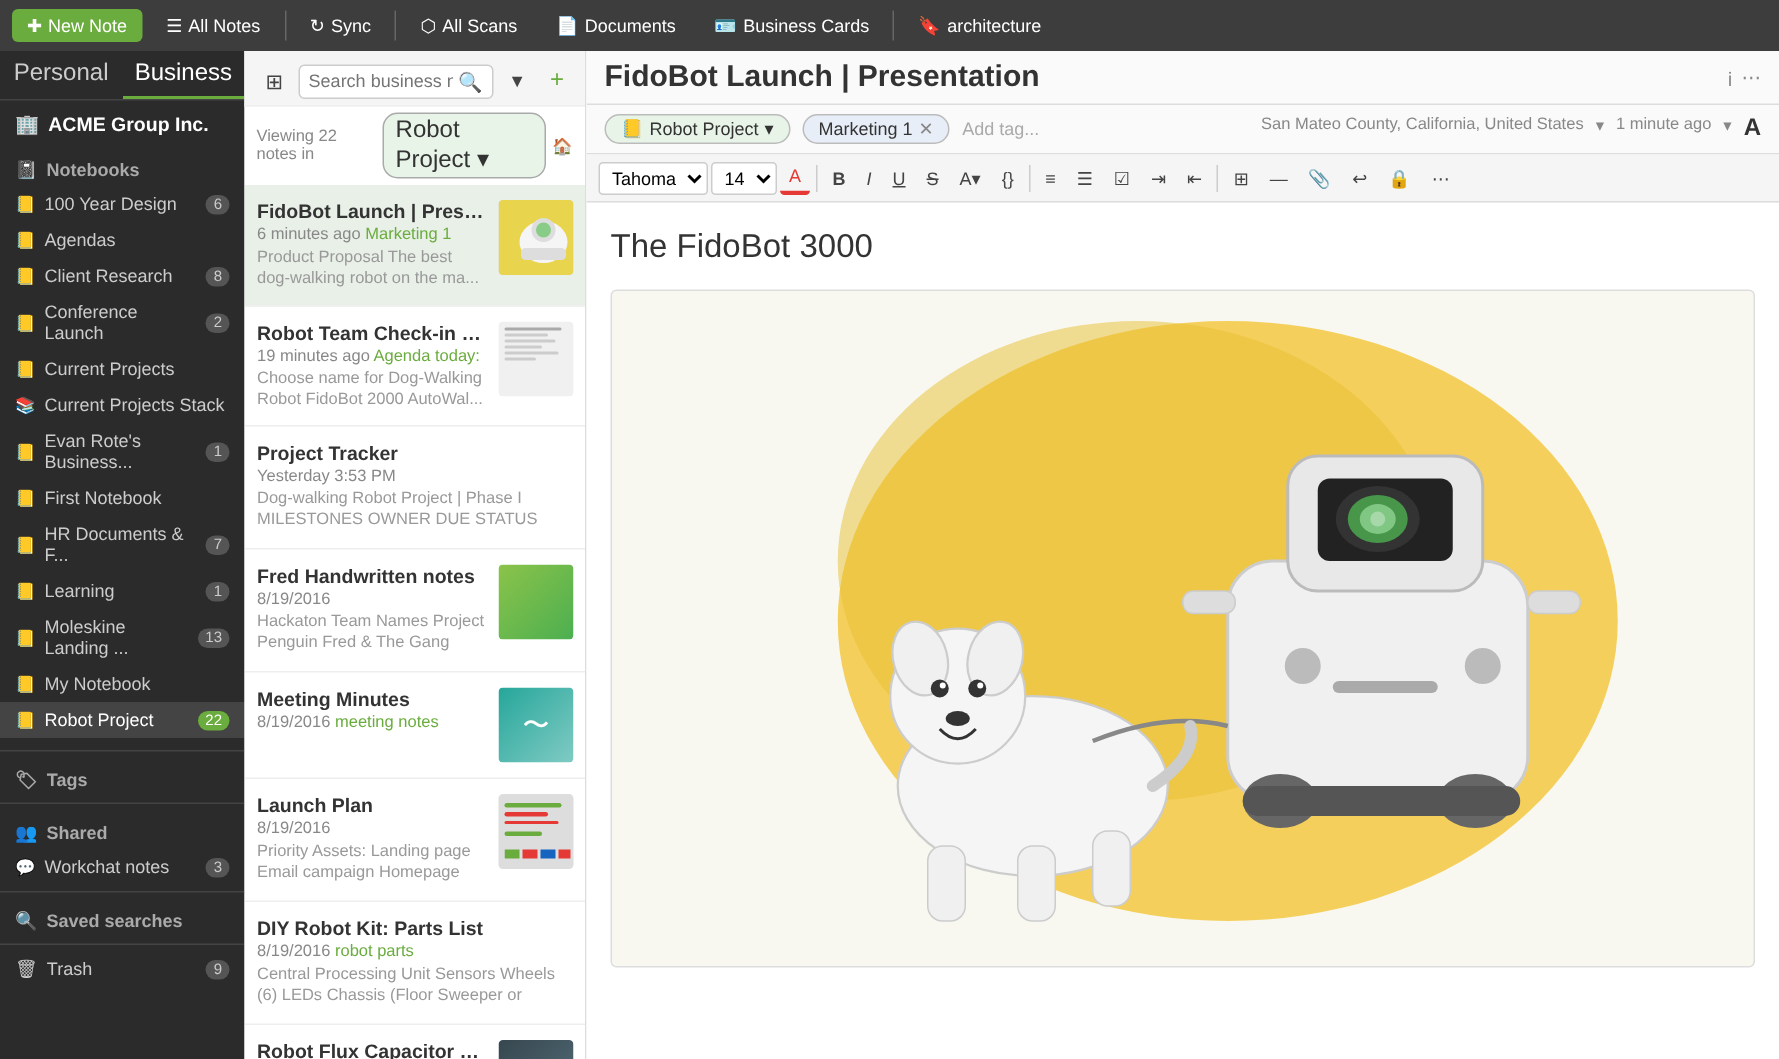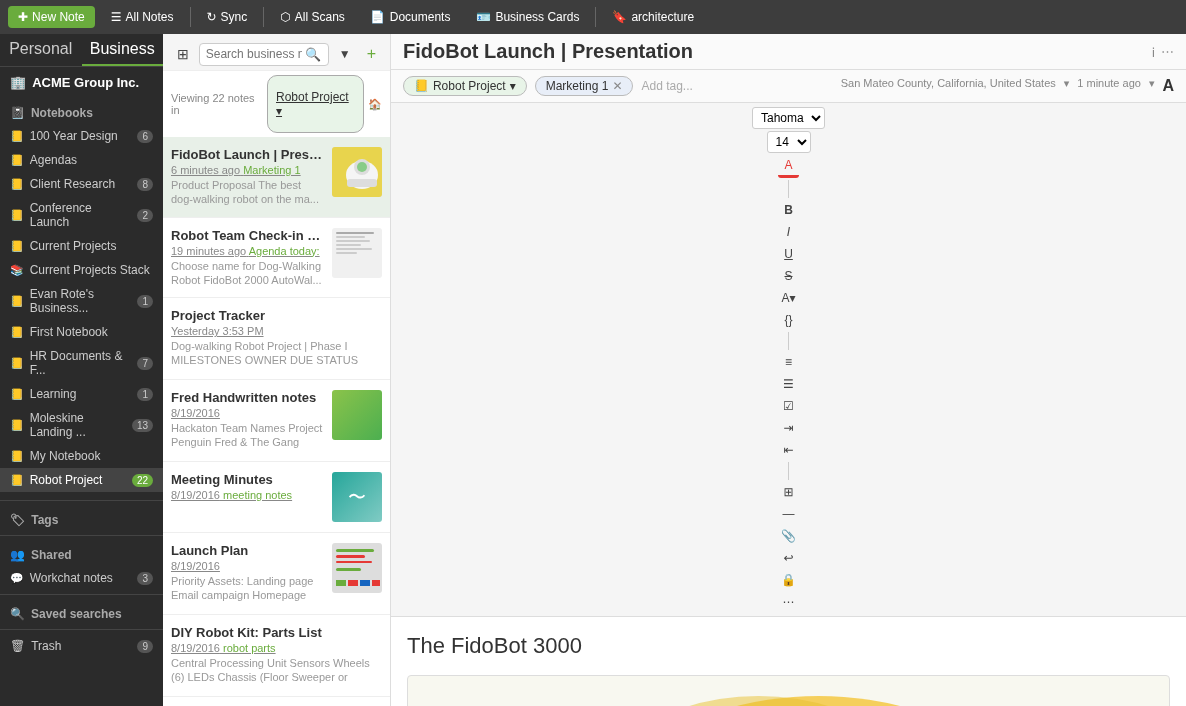--- a/index.html
+++ b/index.html
@@ -27,44 +27,44 @@
     .sidebar-item .badge.green { background: #6aac3d; color: #fff; text-align: center; }
     .sidebar-section-header { display: flex; align-items: center; gap: 6px; padding: 8px 10px 4px; font-size: 12px; font-weight: bold; color: #aaa; cursor: pointer; }
     .sidebar-divider { height: 1px; background: #444; margin: 4px 0; }
 
     
     .note-list-panel { width: 228px; background: #fff; display: flex; flex-direction: column; flex-shrink: 0; border-right: 1px solid #ddd; }
     .note-list-header { padding: 8px 8px 4px; display: flex; align-items: center; gap: 4px; border-bottom: 1px solid #eee; background: #f5f5f5; flex-shrink: 0; }
     .search-box { flex: 1; display: flex; align-items: center; background: #fff; border: 1px solid #ccc; border-radius: 4px; padding: 3px 6px; gap: 4px; }
     .search-box input { border: none; outline: none; font-size: 12px; width: 100%; }
     .view-count { font-size: 11px; color: #888; padding: 4px 8px; flex-shrink: 0; display: flex; align-items: center; gap: 4px; }
-    .view-count .nb-tag { background: #e8f4e8; border: 1px solid #aaa; border-radius: 10px; padding: 14px 8px; font-size: 12px; color: #333; cursor: pointer; text-decoration: underline; }
+    .view-count .nb-tag { background: #e8f4e8; border: 1px solid #aaa; border-radius: 10px; padding: 2px 8px; font-size: 16px; color: #333; cursor: pointer; }
     .note-list { flex: 1; overflow-y: auto; }
     .note-item { display: flex; padding: 10px 8px; border-bottom: 1px solid #eee; cursor: pointer; gap: 8px; align-items: flex-start; }
     .note-item.active { background: #e8f0e8; }
     .note-info { flex: 1; min-width: 0; }
     .note-title { font-size: 13px; font-weight: 600; color: #333; white-space: nowrap; overflow: hidden; text-overflow: ellipsis; }
-    .note-meta { font-size: 11px; color: #888; margin-top: 2px; text-decoration: underline; }
+    .note-meta { font-size: 11px; color: #888; margin-top: 2px; }
     .note-tag { color: #6aac3d; font-size: 11px; }
     .note-excerpt { font-size: 11px; color: #999; margin-top: 2px; line-height: 1.3; overflow: hidden; max-height: 30px; }
     .note-thumb { width: 50px; height: 50px; border-radius: 3px; flex-shrink: 0; overflow: hidden; background: #ddd; }
     .thumb-doc { width: 100%; height: 100%; background: #f0f0f0; display: flex; flex-direction: column; padding: 4px; gap: 2px; }
     .thumb-line { height: 2px; background: #ccc; border-radius: 1px; }
     .thumb-plan { width: 100%; height: 100%; display: flex; flex-direction: column; gap: 3px; padding: 6px 4px; }
     .thumb-bar { height: 5px; border-radius: 2px; }
 
     
     .content-area { flex: 1; display: flex; flex-direction: column; background: #fff; overflow: hidden; }
     .note-toolbar-top { display: flex; align-items: center; padding: 6px 12px; border-bottom: 1px solid #ddd; gap: 6px; background: #fafafa; flex-shrink: 0; }
     .note-title-main { font-size: 20px; font-weight: bold; color: #333; flex: 1; }
     .note-tag-pill { background: #e8f4e8; border: 1px solid #bbb; border-radius: 12px; padding: 2px 10px; font-size: 12px; color: #333; cursor: pointer; display: flex; align-items: center; gap: 4px; }
     .note-tag-pill.blue { background: #e8eef8; }
     .add-tag { color: #aaa; font-size: 12px; cursor: pointer; }
     .note-meta-top { display: flex; align-items: flex-start; gap: 8px; margin-left: auto; font-size: 11px; color: #888; }
-    .note-format-bar { display: flex; align-items: center; padding: 4px 8px; border-bottom: 1px solid #ddd; gap: 2px; background: #f5f5f5; flex-shrink: 0; flex-wrap: wrap; flex-direction: column; }
+    .note-format-bar { display: flex; align-items: center; padding: 4px 8px; border-bottom: 1px solid #ddd; gap: 2px; background: #f5f5f5; flex-shrink: 0; flex-wrap: wrap; }
     .format-select { font-size: 12px; border: 1px solid #ccc; border-radius: 3px; padding: 2px 4px; background: #fff; }
     .fmt-btn { padding: 3px 6px; border: none; background: transparent; cursor: pointer; font-size: 12px; border-radius: 3px; color: #444; }
     .fmt-sep { width: 1px; height: 18px; background: #ccc; margin: 0 2px; }
     .note-author { font-size: 12px; color: #666; padding: 6px 16px; border-bottom: 1px solid #eee; flex-shrink: 0; }
     .note-author a { color: #6aac3d; text-decoration: none; }
     .note-content { flex: 1; overflow-y: auto; padding: 16px; }
     .note-heading { font-size: 22px; font-weight: normal; color: #333; margin-bottom: 16px; }
     .note-image-area { width: 100%; border: 1px solid #ddd; border-radius: 4px; overflow: hidden; background: #f8f8f0; display: flex; align-items: center; justify-content: center; min-height: 400px; }
 
     

